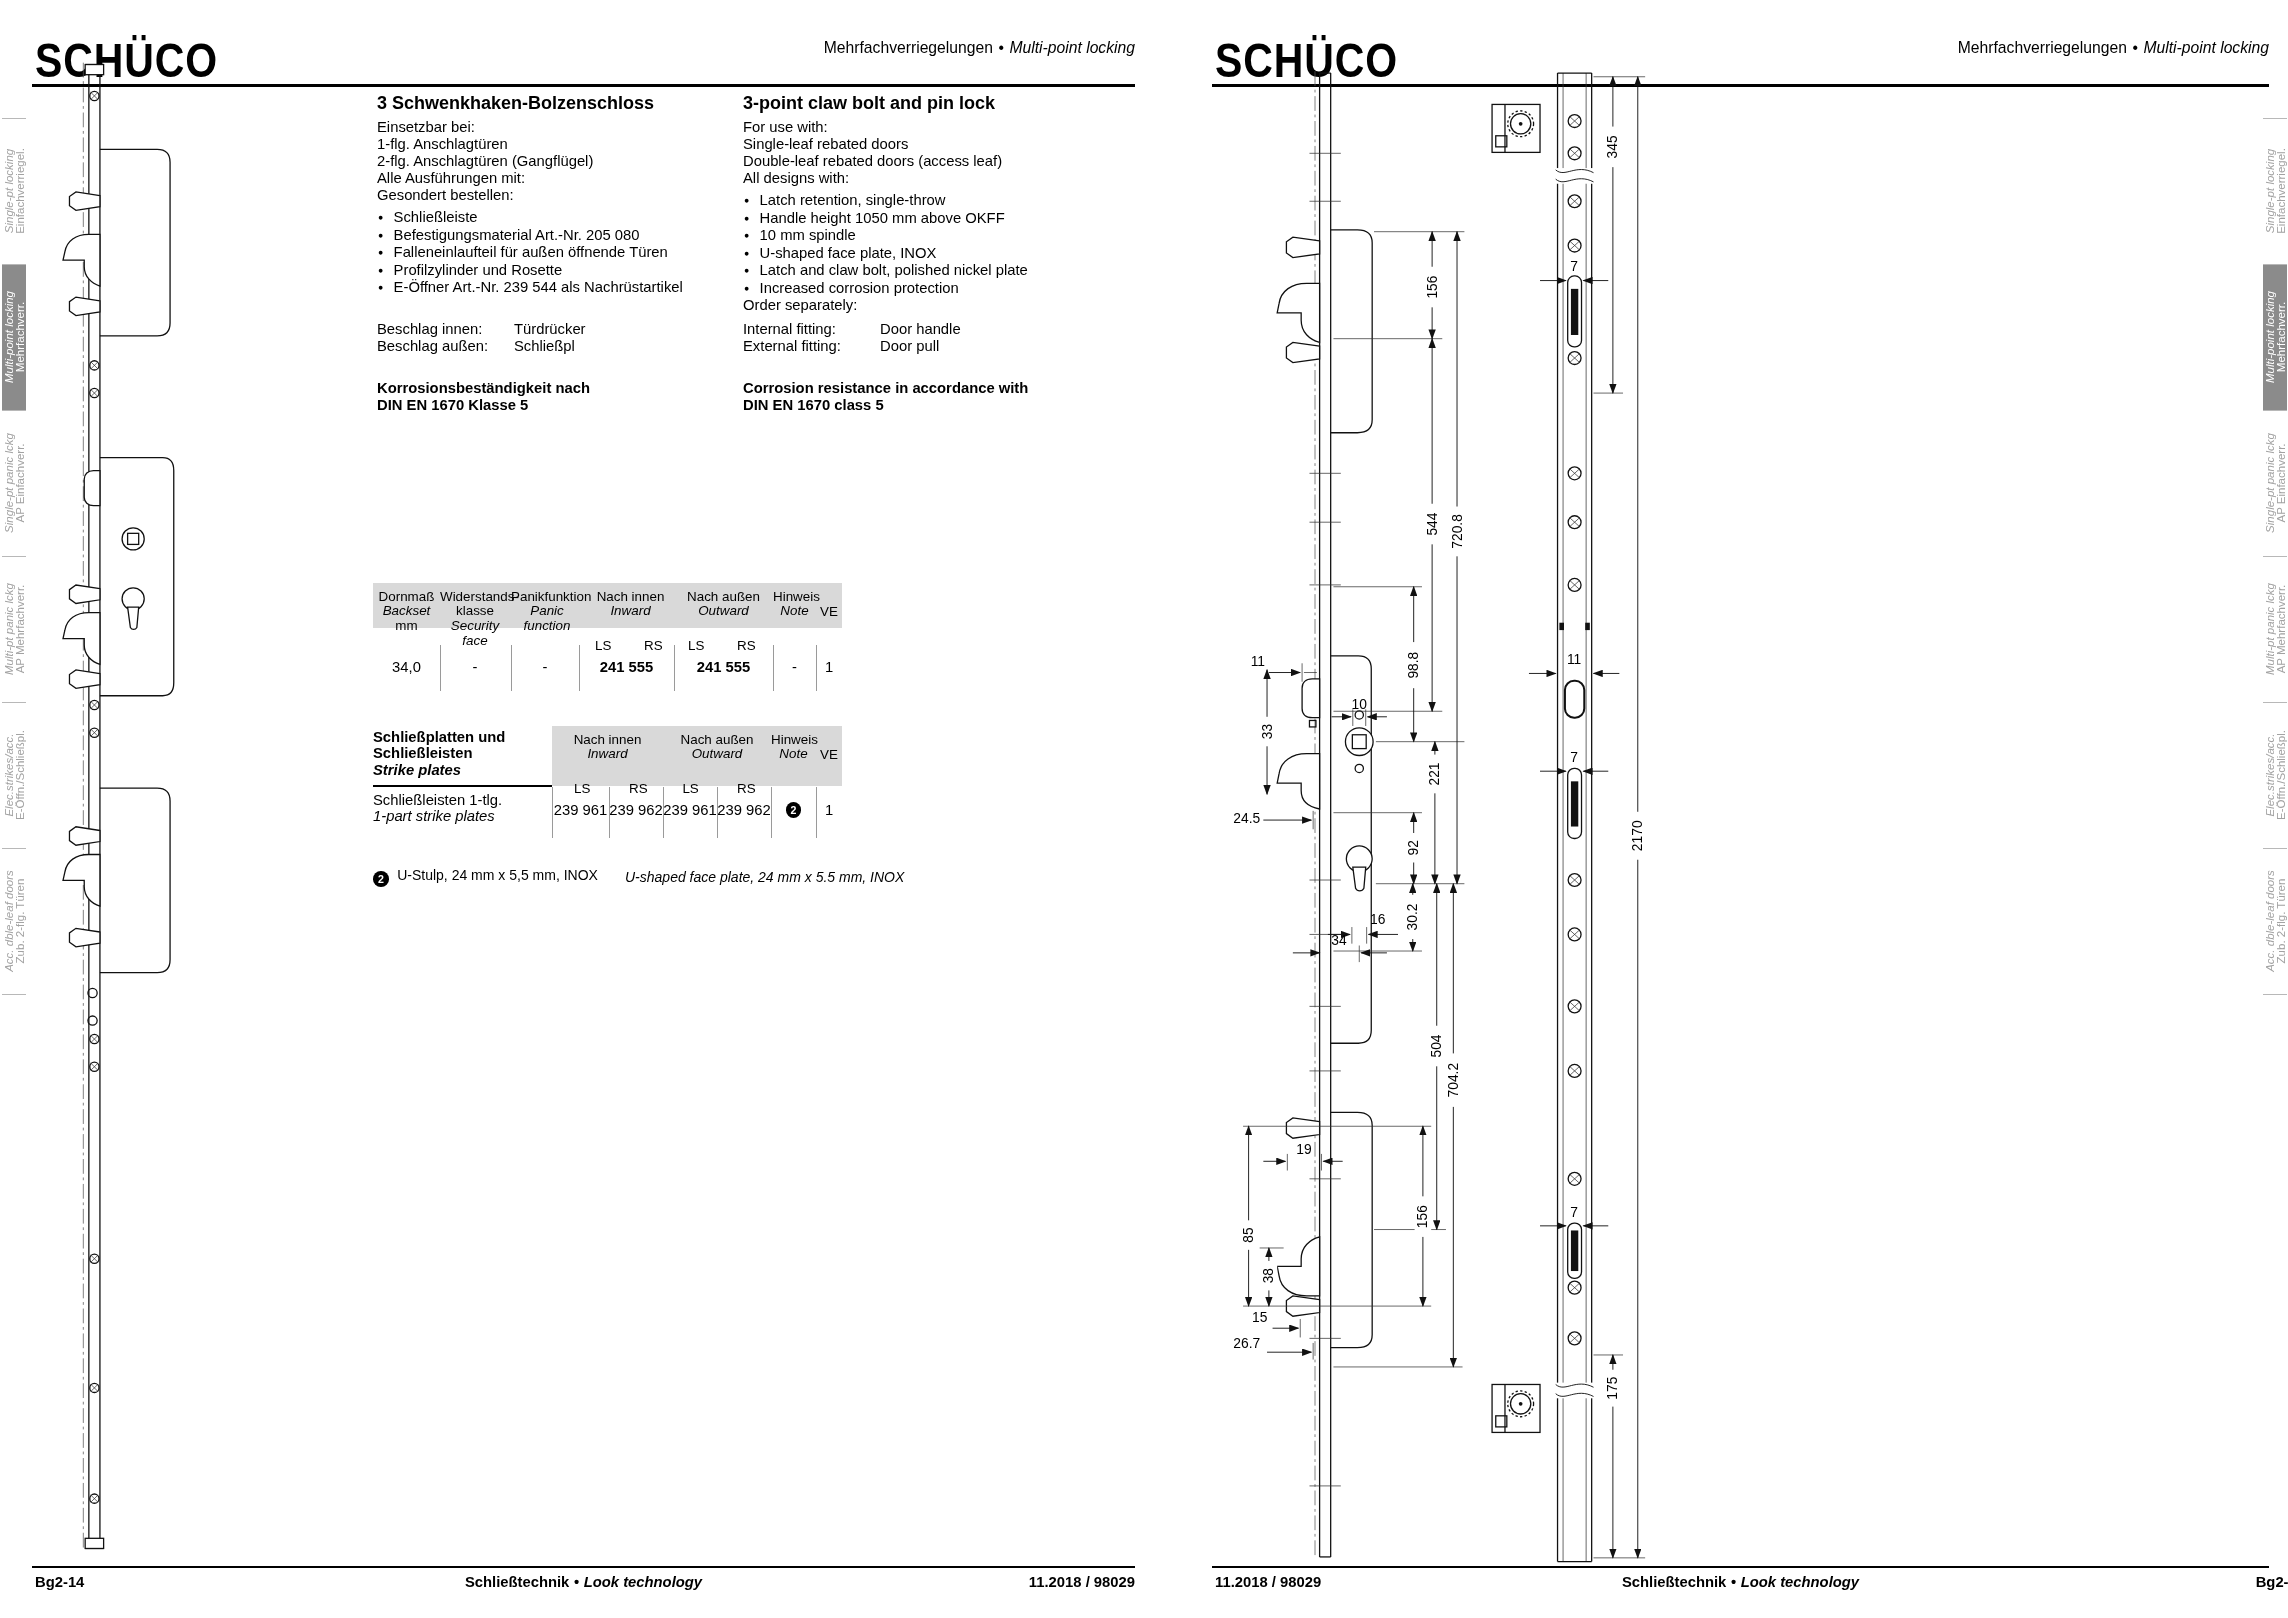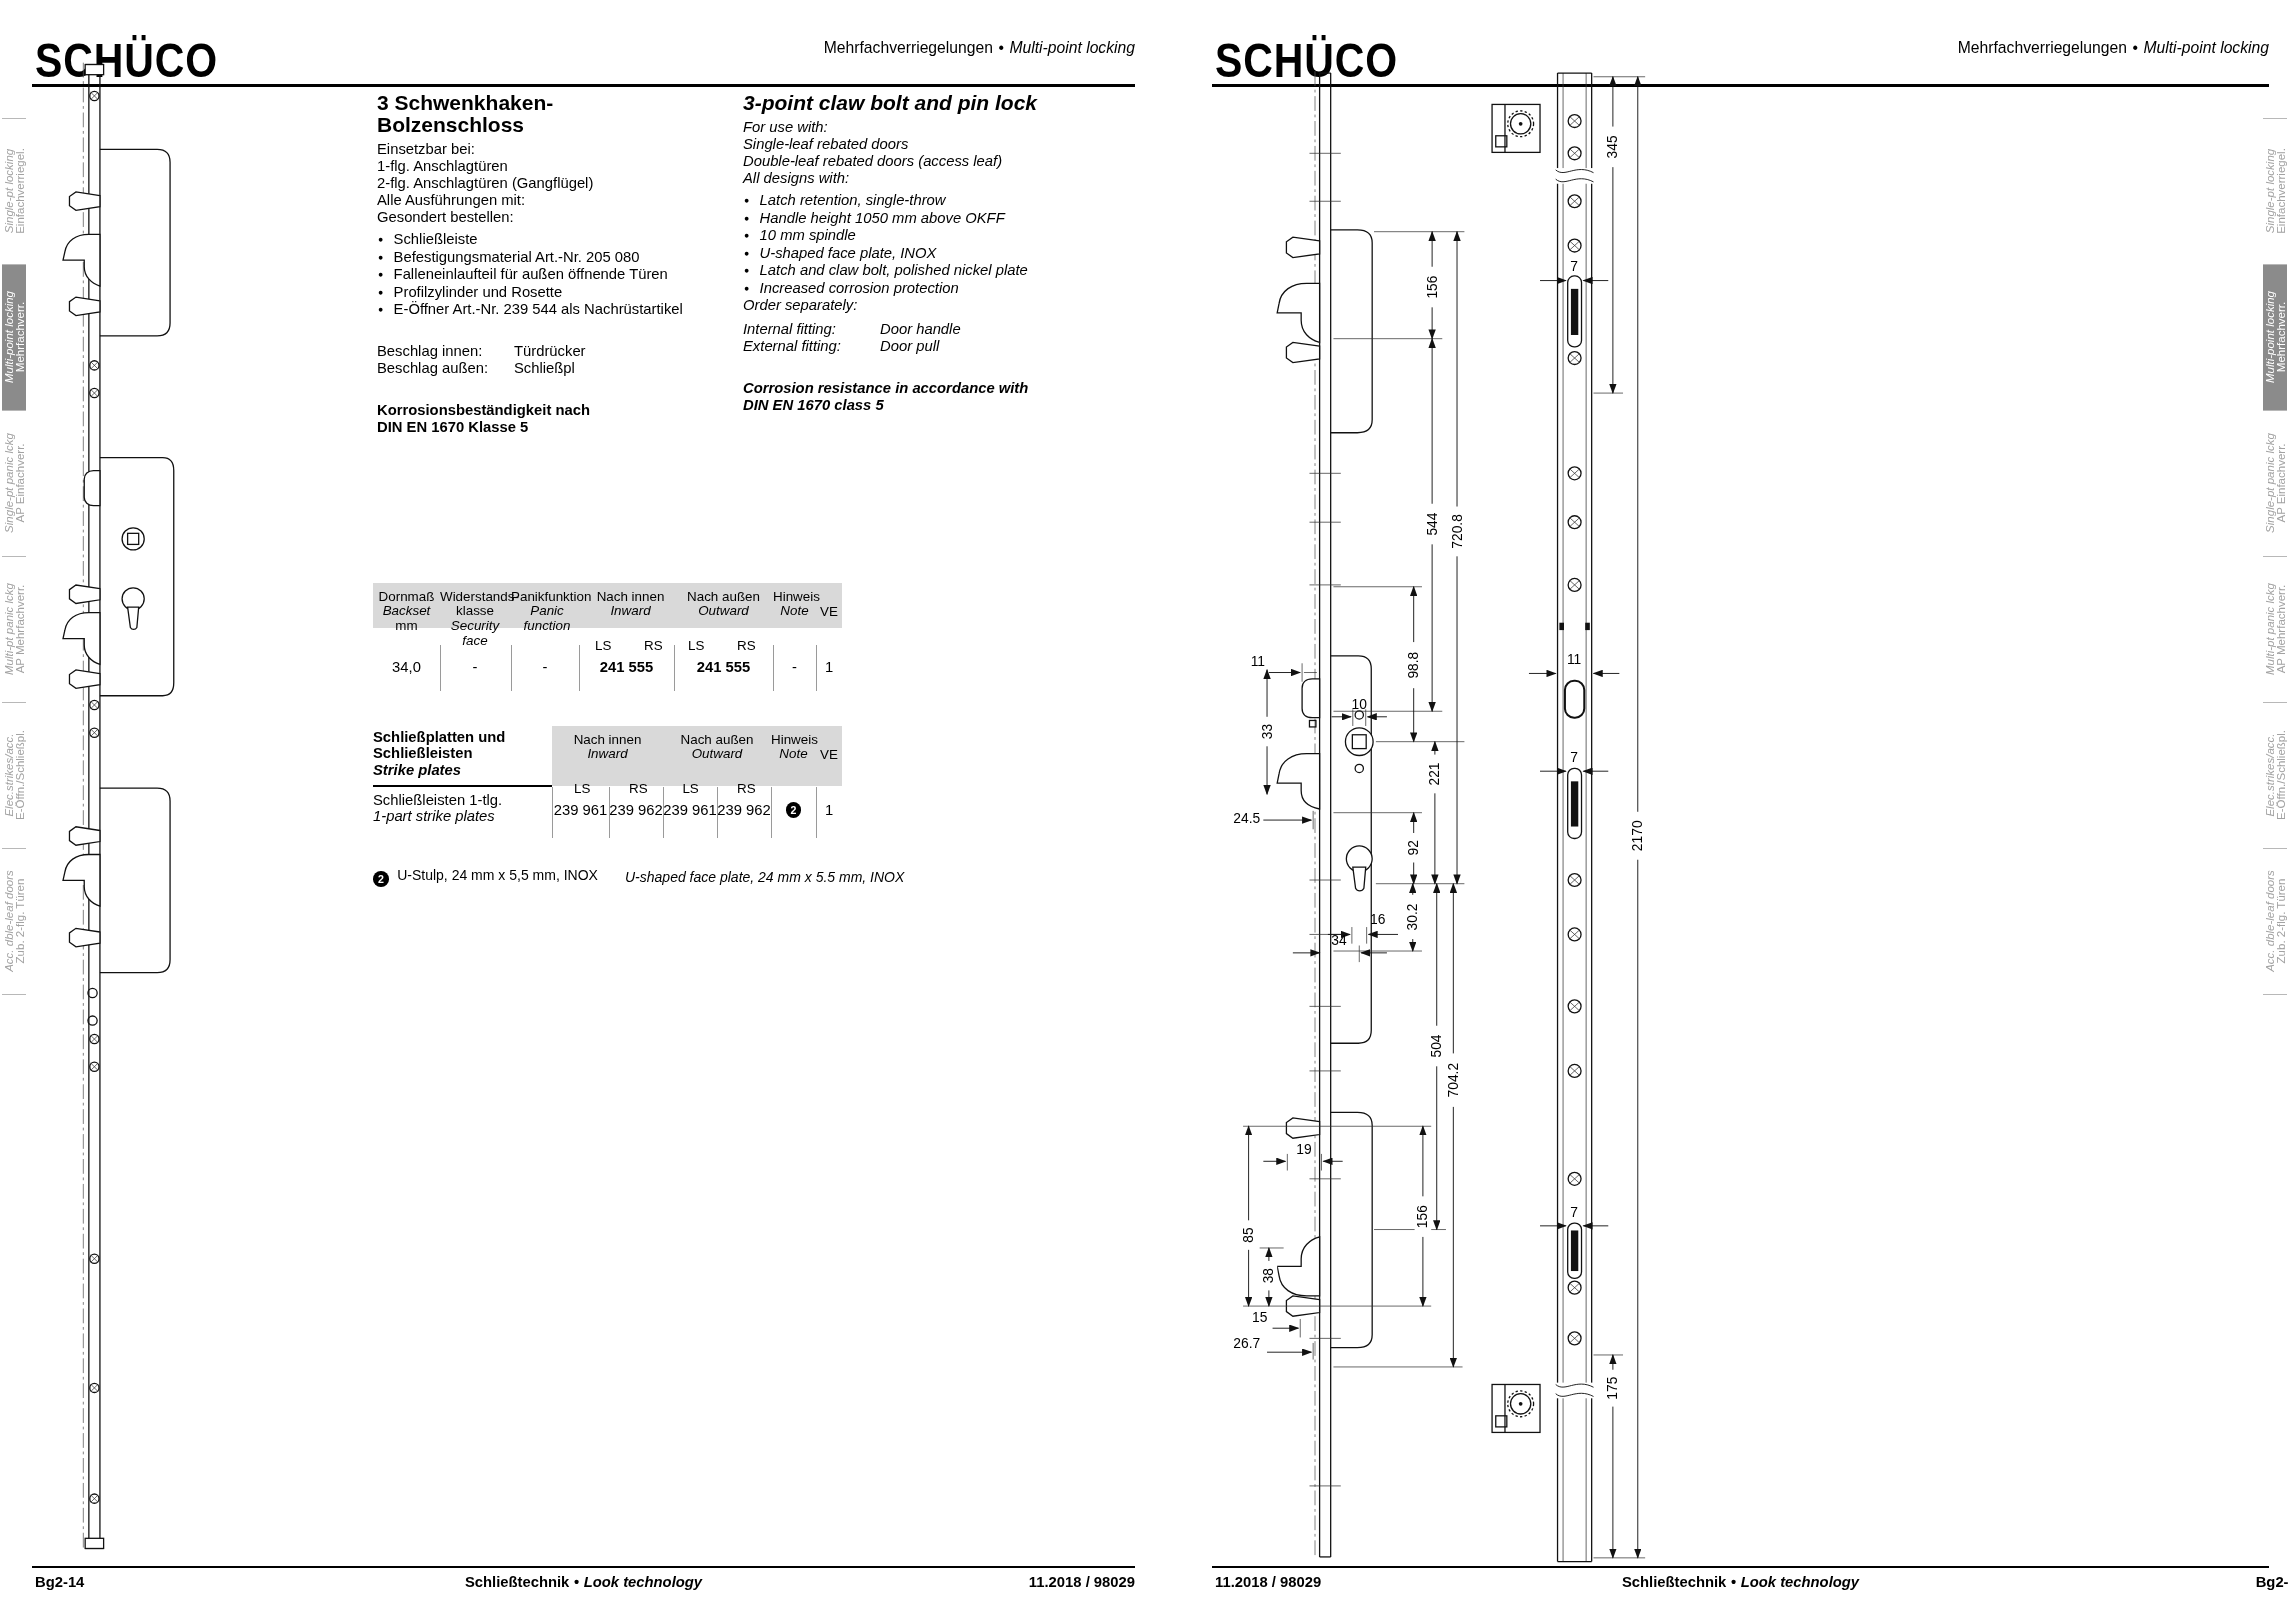--- a/index.html
+++ b/index.html
@@ -18,22 +18,22 @@
   .tabstrip{position:absolute;top:118px;width:24px;}
   .tab{position:relative;width:24px;height:145px;border-bottom:0.9px solid #b8b8b8;}
   .tab:first-child{border-top:0.9px solid #b8b8b8;}
   .tab-inner{position:absolute;width:145px;height:24px;left:-60px;top:60px;transform:rotate(-90deg);display:flex;flex-direction:column;justify-content:center;text-align:center;line-height:11.5px;}
   .tab span{font-size:11.5px;color:#a2a2a2;white-space:nowrap;}
   .tab .en{font-style:italic;}
   .tab.active{background:#8b8b8b;}
   .tab.active span{color:#fff;}
   
   .col{position:absolute;top:92px;font-size:14.8px;line-height:17px;}
-  .col h1{font-size:21px;margin:0 0 4.6px 0;line-height:22px;}
-  .col-en{font-style:italic;}
+  .col h1{font-size:18px;margin:0 0 4.6px 0;line-height:22px;}
+  .col-en{}
   .col p{margin:0;}
   .hgap{margin-top:12px;}
   .col ul{list-style:none;margin:5.5px 0 0 0;padding:0;}
   .col li{position:relative;padding-left:16.6px;line-height:17.5px;}
   .col li::before{content:"\25CF";position:absolute;left:0.9px;top:0;font-size:8.8px;}
   .fittings{margin-top:24px;}
   .col-en .fittings{margin-top:7.4px;}
   .fitrow .flabel{display:inline-block;width:137px;}
   .corr{margin-top:25px;font-weight:bold;}
   

